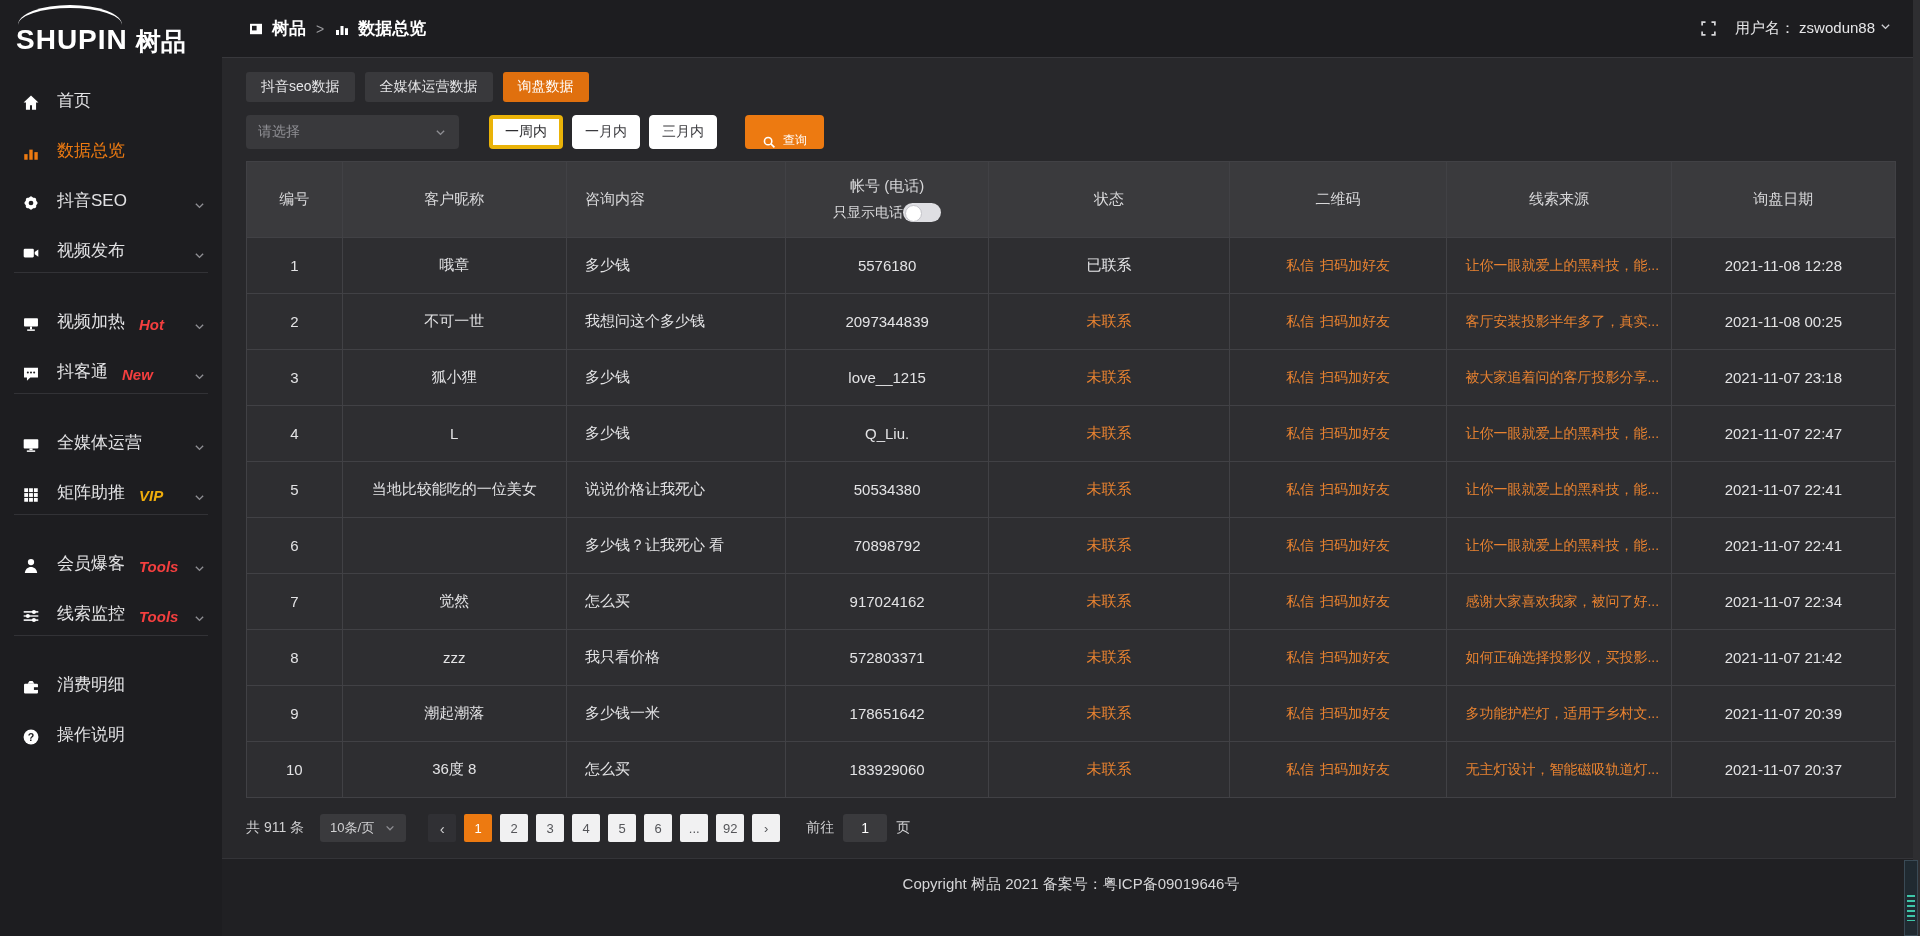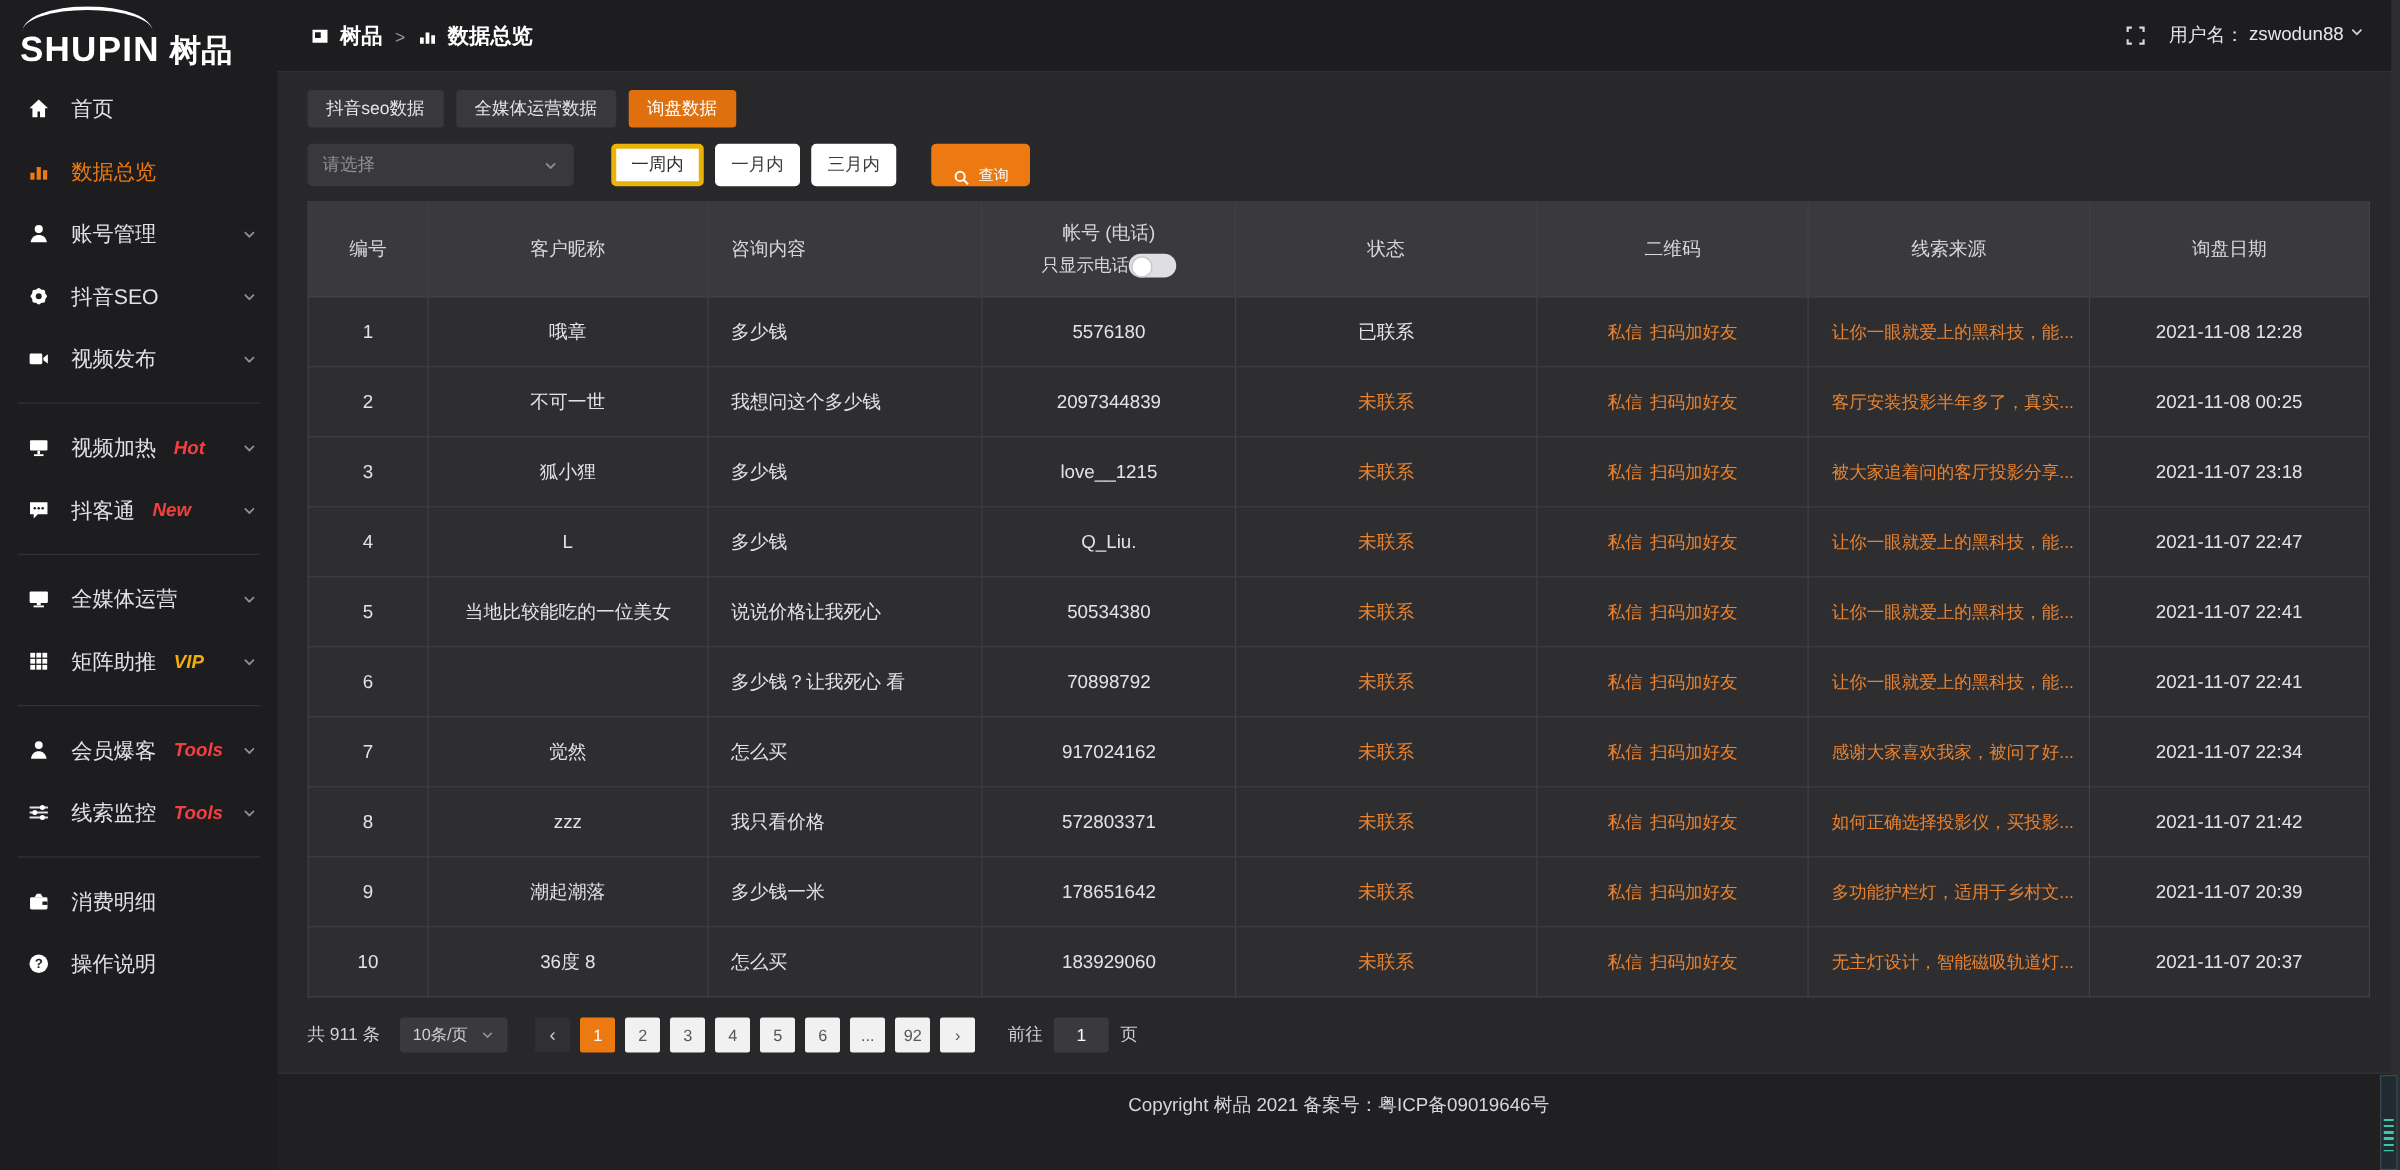--- a/index.html
+++ b/index.html
@@ -11,21 +11,21 @@
   .app { position:relative; width:1920px; height:936px; display:flex; }
 
   
   .sidebar { width:222px; height:936px; background:#1d1d20; flex:0 0 222px; z-index:3; }
   .logo { position:relative; height:60px; display:flex; align-items:flex-end; padding:0 0 6px 16px; }
   .logo-arc { position:absolute; top:5px; left:18px; width:104px; height:20px;
     border-top:3px solid #fff; border-radius:50% 50% 0 0 / 100% 100% 0 0; }
   .logo-en { font-size:28px; font-weight:bold; color:#fff; letter-spacing:1px; line-height:1; }
   .logo-cn { font-size:25px; font-weight:bold; color:#fff; margin-left:8px; line-height:1; }
   .nav { padding-top:2px; }
-  .nav-item { display:flex; align-items:center; height:50px; padding:0 16px 0 22px;
+  .nav-item { display:flex; align-items:flex-end; height:50px; padding:0 16px 0 22px;
     font-size:17px; color:#e2e2e4; cursor:pointer; }
   .nav-icon { width:20px; height:18px; margin-right:15px; display:inline-flex; }
   .nav-icon svg { width:18px; height:18px; fill:#fff; }
   .nav-item.active { color:#ed7a11; }
   .nav-item.active .nav-icon svg { fill:#ed7a11; }
   .nav-badge { font-style:italic; font-weight:bold; font-size:15px; margin-left:14px; }
   .badge-red { color:#f43f3f; }
   .badge-gold { color:#f0ad0c; }
   .nav-chevron { margin-left:auto; display:inline-flex; }
   .nav-chevron svg { width:13px; height:13px; stroke:#8f8f94; fill:none; stroke-width:1.7; }
@@ -135,34 +135,20 @@
         </div>
         <div class="nav-item active">
           <span class="nav-icon">
             <svg viewBox="0 0 16 16" fill="currentColor">
               <rect x="2" y="9" width="3" height="5"></rect>
               <rect x="6.5" y="5" width="3" height="9"></rect>
               <rect x="11" y="7.2" width="3" height="6.8"></rect>
             </svg>
           </span>
           <span class="nav-label">数据总览</span>
-        </div>
-        <div class="nav-item">
-          <span class="nav-icon">
-            <svg viewBox="0 0 16 16">
-              <circle cx="8" cy="4.7" r="2.9"></circle>
-              <path d="M2.2 14c.4-3.4 2.9-5.2 5.8-5.2s5.4 1.8 5.8 5.2z"></path>
-            </svg>
-          </span>
-          <span class="nav-label">账号管理</span>
-          <span class="nav-chevron">
-            <svg viewBox="0 0 16 16" fill="none" stroke="currentColor" stroke-width="1.7">
-              <path d="M3.5 5.8L8 10.3l4.5-4.5"></path>
-            </svg>
-          </span>
         </div>
         <div class="nav-item">
           <span class="nav-icon">
             <svg viewBox="0 0 16 16">
               <g>
                 <rect x="3.4" y="3.4" width="9.2" height="9.2" rx="1.6"></rect>
                 <rect x="3.4" y="3.4" width="9.2" height="9.2" rx="1.6" transform="rotate(45 8 8)"></rect>
               </g>
               <circle cx="8" cy="8" r="2.1" fill="#1d1d20"></circle>
             </svg>

